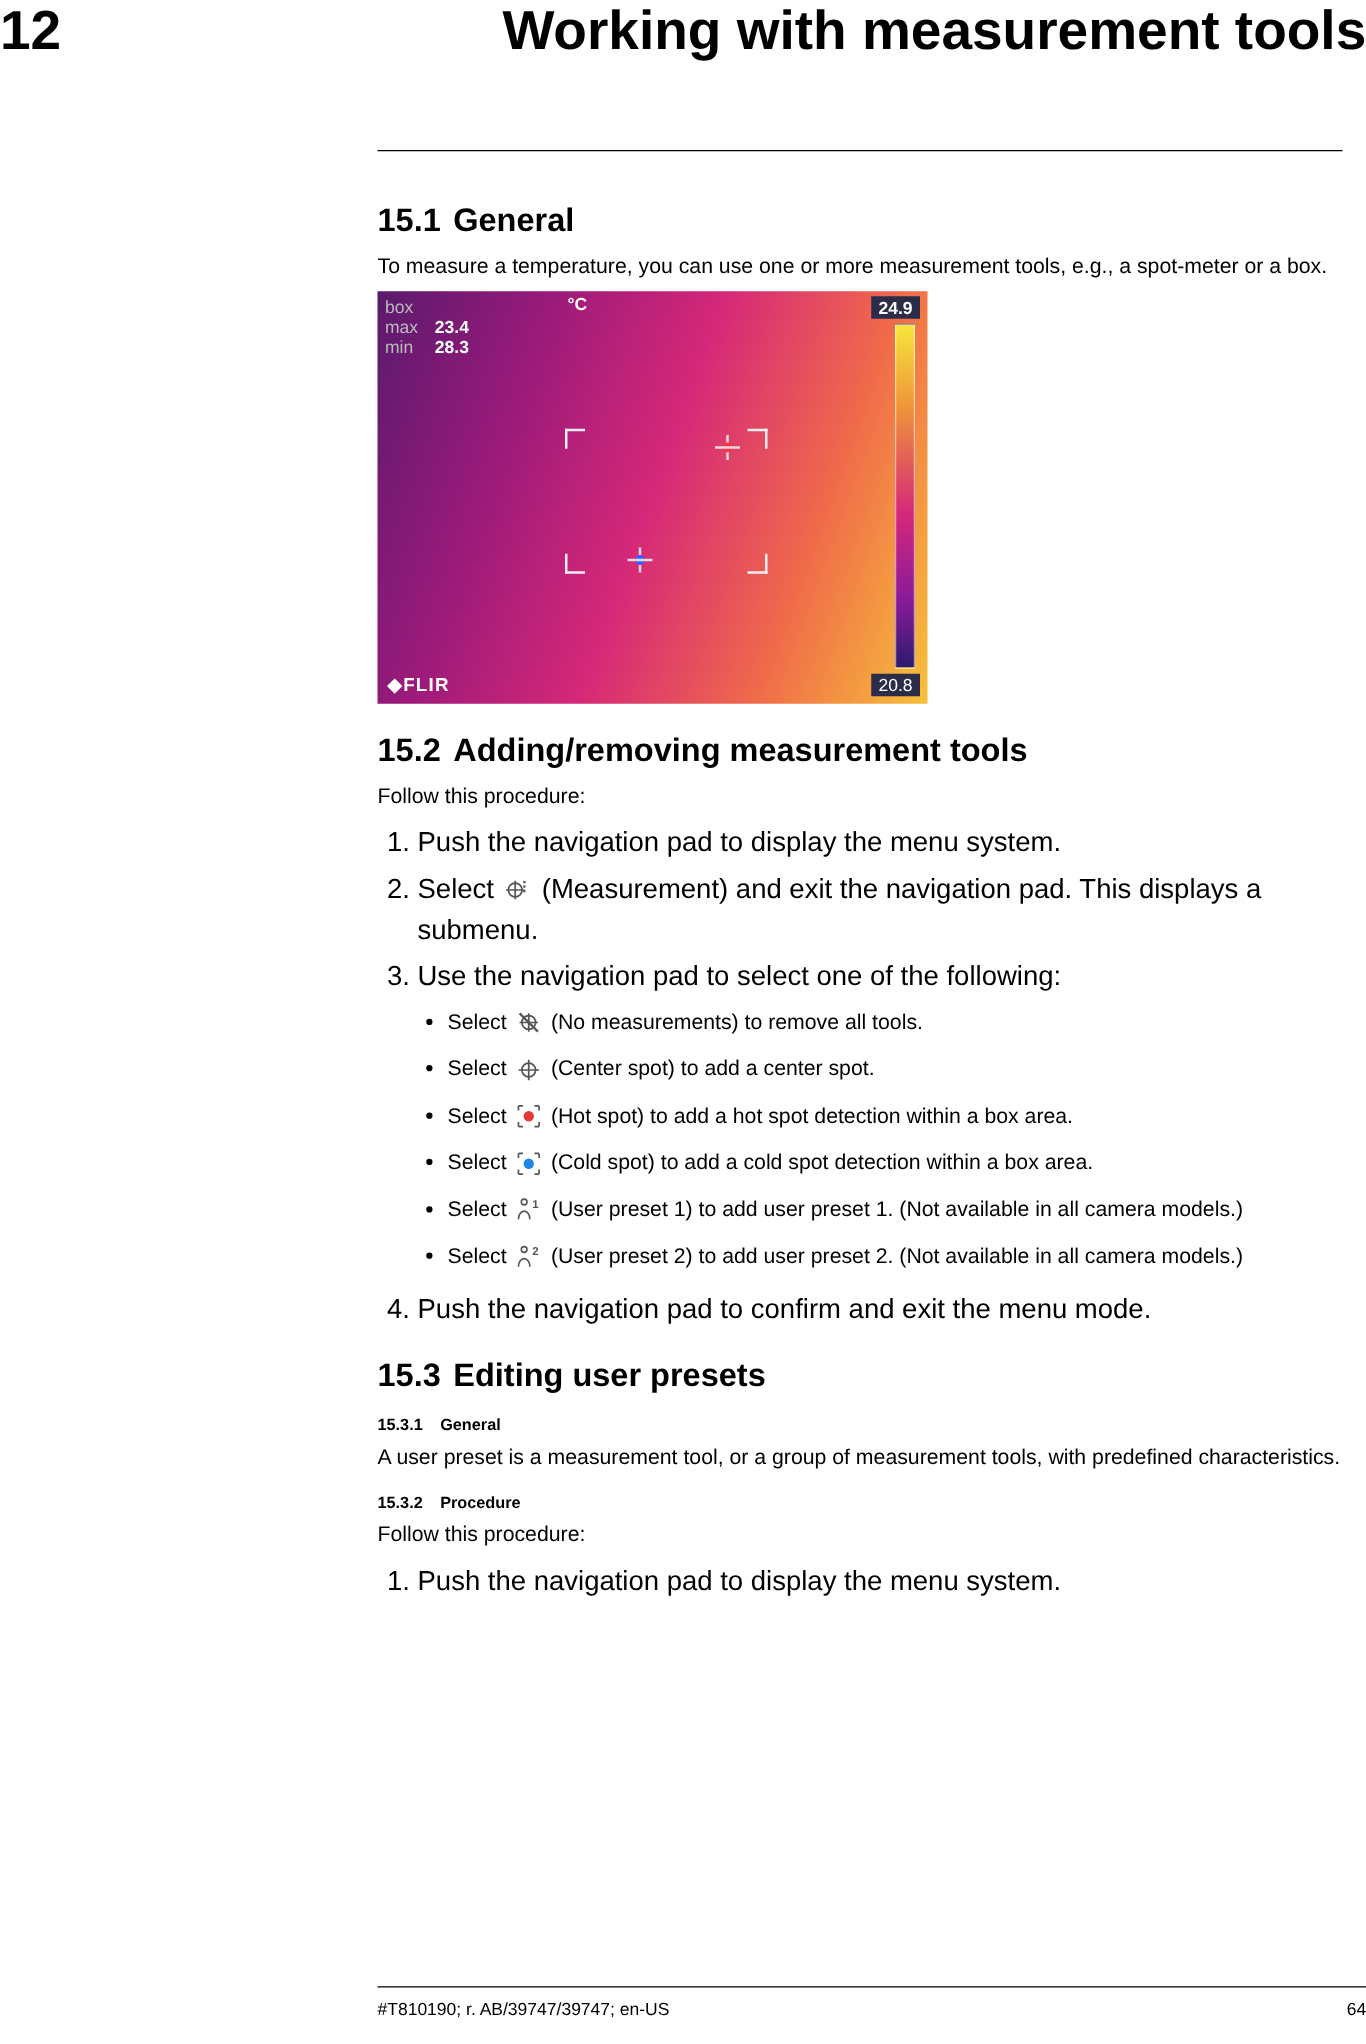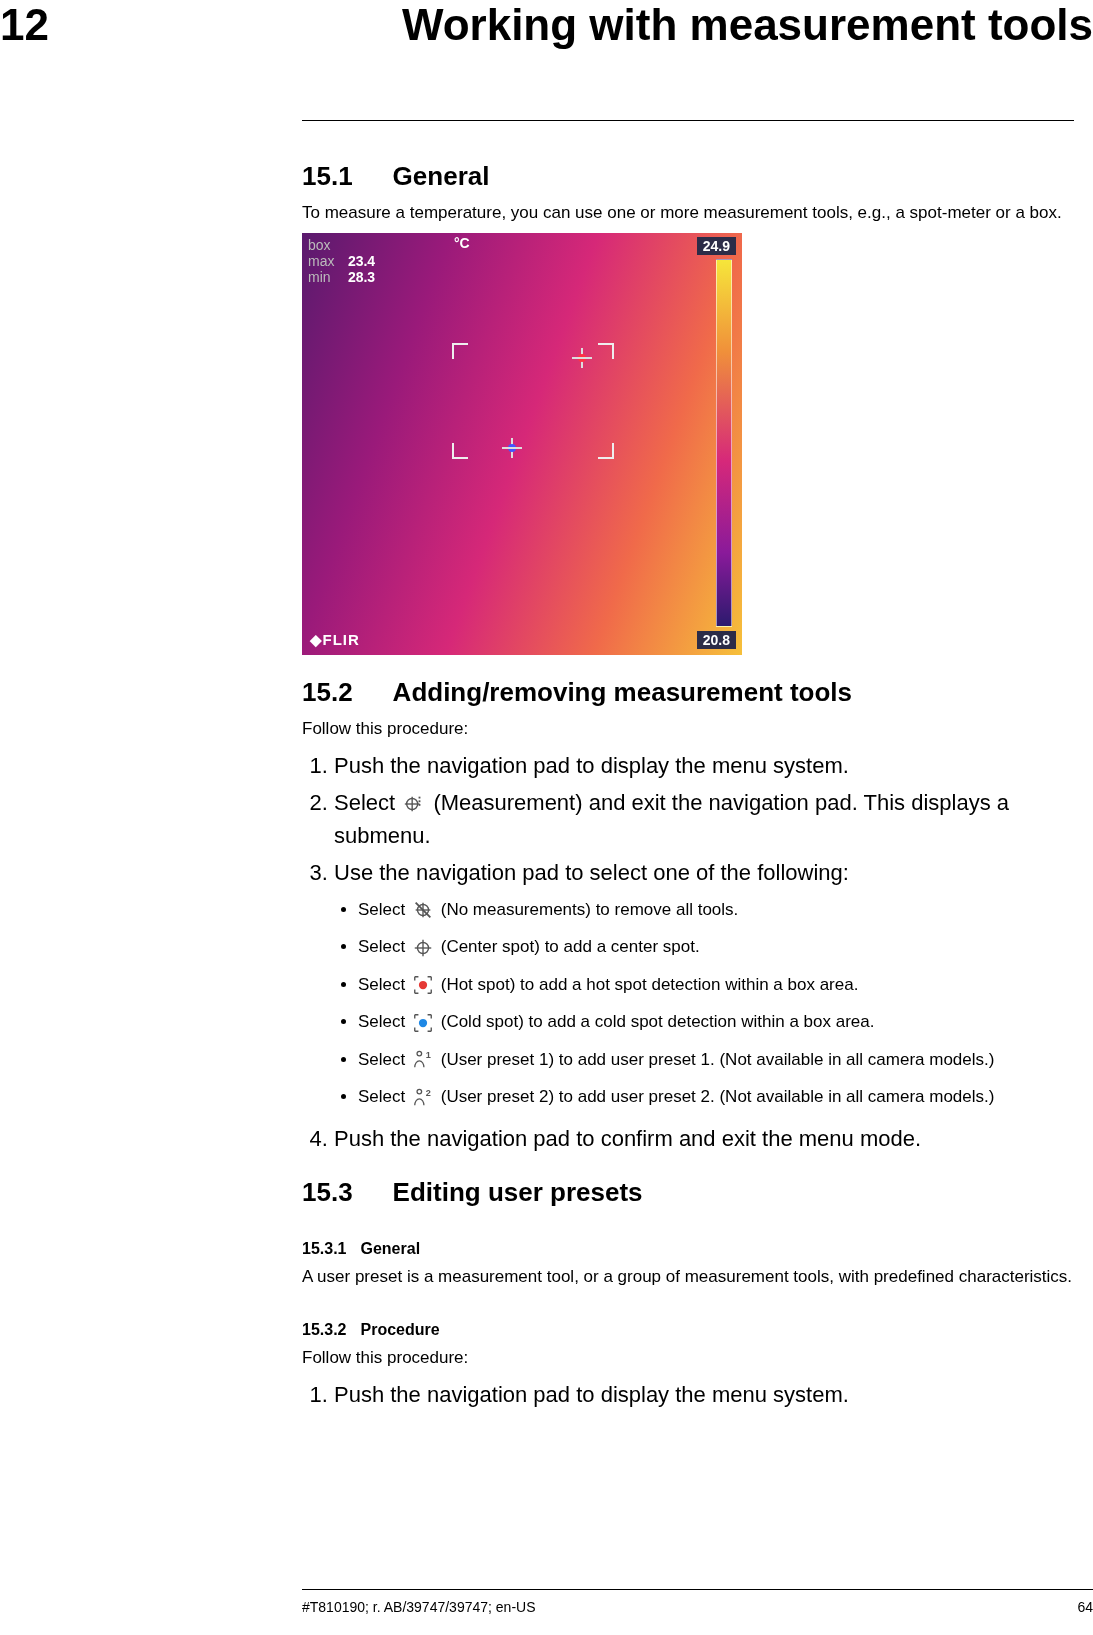--- a/index.html
+++ b/index.html
@@ -39,28 +39,28 @@
   .hr {
     border: none;
     border-top: 1px solid #000;
     margin: 0 0 40px 0;
   }
   h2 {
     font-size: 26px;
     font-weight: 700;
     margin: 22px 0 10px 0;
   }
-  .h2-num { display:inline-block; margin-right: 40px; }
+  .h2-num { display:inline-block; margin-right: 10px; }
   p { font-size: 17px; margin: 8px 0; line-height: 1.35; }
   ol { font-size:22px; margin:8px 0 8px 0; padding-left: 32px; line-height:1.5; }
   ol li { margin-bottom: 4px; }
   ul.bullets { list-style: disc; font-size:17px; margin:6px 0 6px 0; padding-left: 56px; line-height:1.5; }
   ul.bullets li { margin-bottom: 12px; }
   .em { }
-  h3 { font-size: 16px; font-weight:700; margin:32px 0 6px 0; }
+  h3 { font-size: 13px; font-weight:700; margin:16px 0 6px 0; }
   .h3-num { display:inline-block; margin-right: 14px; }
   .footer-line {
     position: absolute;
     left: 302px;
     right: 0;
     bottom: 45px;
     border-top: 1px solid #000;
   }
   .footer-left {
     position: absolute;
@@ -72,21 +72,21 @@
     position: absolute;
     right: 0;
     bottom: 20px;
     font-size: 14px;
   }
 
   
   .thermal {
     position: relative;
     width: 440px;
-    height: 422px;
+    height: 330px;
     background: linear-gradient(110deg, #5a1a6e 0%, #9a1a7a 25%, #d62878 50%, #f06a4a 75%, #f6c03a 100%);
     overflow: hidden;
     margin: 8px 0 18px 0;
   }
   .thermal .overlay-box {
     position: absolute;
     left: 0; top: 0;
     width: 130px;
     padding: 4px 6px 6px 6px;
     font-size: 14px;
@@ -101,21 +101,21 @@
   .thermal .topval {
     position: absolute;
     right: 6px; top: 4px;
     background:#2c2c48; color:#fff;
     padding:1px 6px; font-size:14px; font-weight:600;
   }
   .thermal .botval {
     position: absolute;
     right: 6px; bottom: 6px;
     background:#2c2c48; color:#fff;
-    padding:1px 6px; font-size:14px; font-weight:700;
+    padding:1px 6px; font-size:14px; font-weight:400;
   }
   .thermal .scalebar {
     position:absolute; right: 10px; top: 26px; bottom: 28px; width: 14px;
     background: linear-gradient(to bottom, #f6e63a 0%, #f0903a 25%, #d6287a 55%, #8a1a9a 80%, #2c1a6e 100%);
     border: 1px solid rgba(255,255,255,0.55);
   }
   .thermal .flir {
     position:absolute; left:8px; bottom:6px;
     color:#fff; font-weight:800; letter-spacing:1px; font-size:15px;text-align:center;
   }

